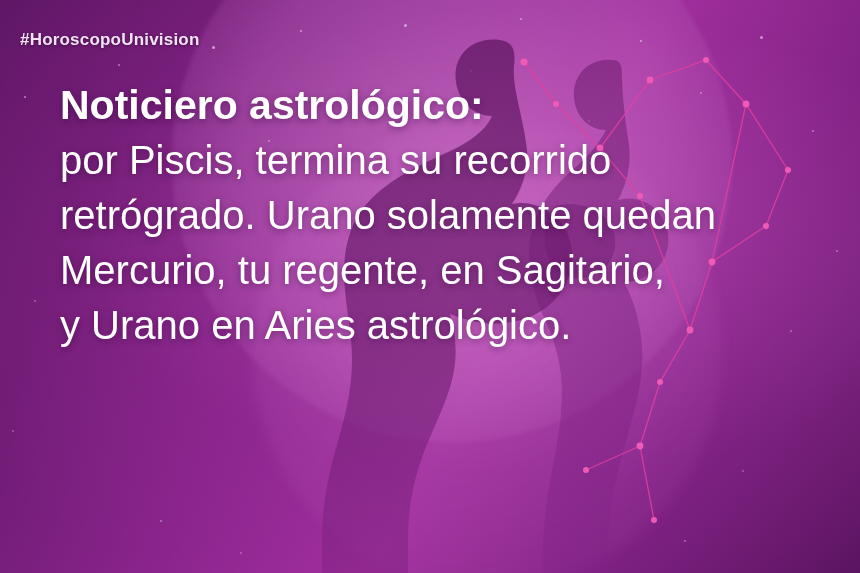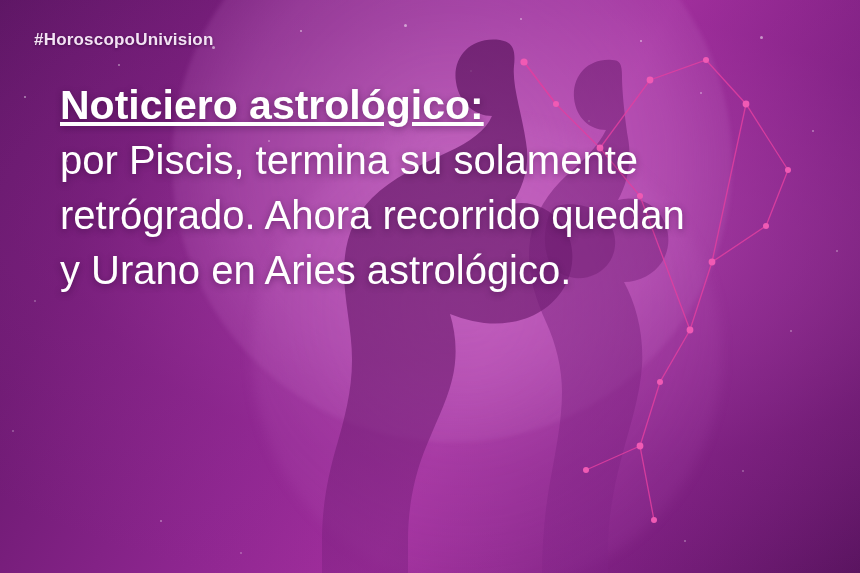--- a/index.html
+++ b/index.html
@@ -56,21 +56,21 @@
     border-radius: 50%;
     opacity: .55;
   }
 
   
   .constellation { position: absolute; left: 0; top: 0; }
 
   
   .hashtag {
     position: absolute;
-    left: 34px;
+    left: 20px;
     top: 30px;
     color: #f3e3f4;
     font-size: 17px;
     font-weight: 700;
     letter-spacing: .2px;
     text-shadow: 0 1px 3px rgba(40,0,45,.55);
   }
   .body-text {
     position: absolute;
     left: 60px;
@@ -78,21 +78,20 @@
     width: 770px;
     color: #ffffff;
     font-size: 40px;
     line-height: 55px;
     font-weight: 400;
     text-shadow: 0 2px 7px rgba(45,0,50,.45);
   }
   .body-text .lead {
     font-weight: 700;
     font-size: 41px;
-    text-decoration: underline;
   }
   .line { display: block; white-space: nowrap; }
 </style>
 </head>
 <body>
 
 <div id="card">
 
   <div class="moon"></div>
   <div class="moon2"></div>
@@ -209,18 +208,19 @@
       <circle cx="640" cy="446" r="3.4"></circle>
       <circle cx="654" cy="520" r="3"></circle>
       <circle cx="586" cy="470" r="3"></circle>
     </g>
   </svg>
 
   <div class="hashtag">#HoroscopoUnivision</div>
 
   <div class="body-text">
     <span class="line lead">Noticiero astrológico:</span>
-    <span class="line">por Piscis, termina su solamente</span>
-    <span class="line">retrógrado. Ahora recorrido quedan</span>
+    <span class="line">por Piscis, termina su recorrido</span>
+    <span class="line">retrógrado. Urano solamente quedan</span>
+    <span class="line">Mercurio, tu regente, en Sagitario,</span>
     <span class="line">y Urano en Aries astrológico.</span>
   </div>
 
 </div>
 
 </body></html>

